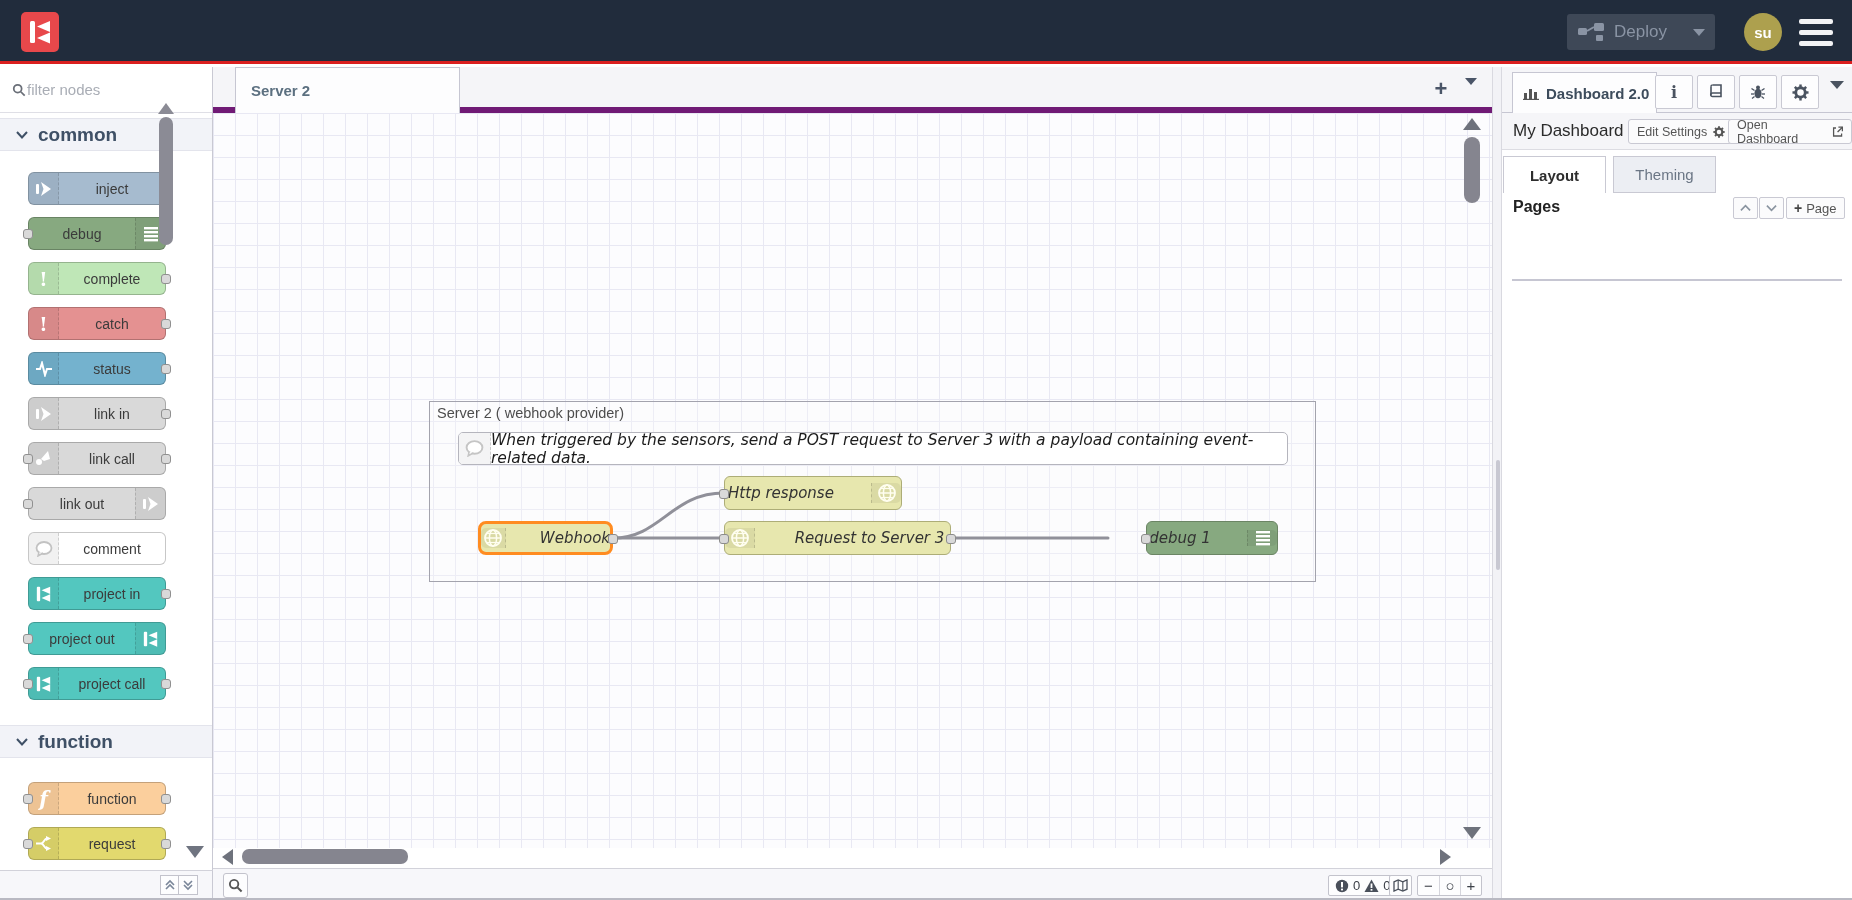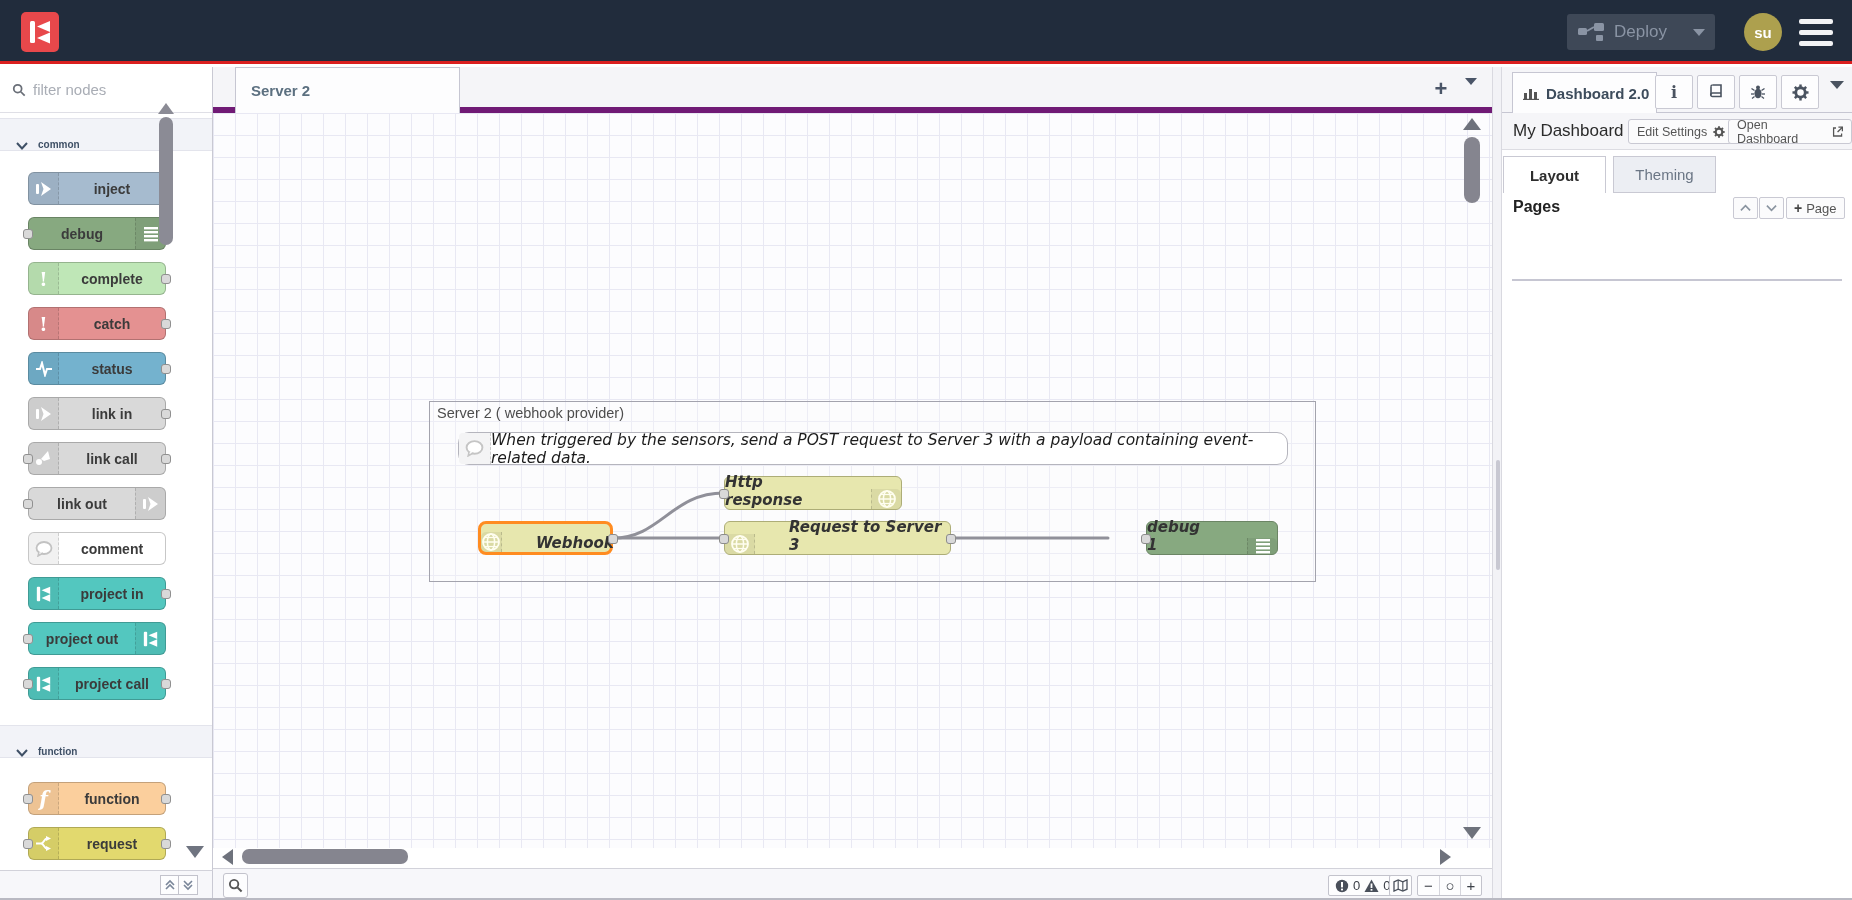--- a/index.html
+++ b/index.html
@@ -20,33 +20,33 @@
   #avatar { position:absolute; left:1744px; top:13px; width:38px; height:38px; border-radius:50%;
     background:#ada04e; color:#fff; font-size:15px; font-weight:bold; display:flex; align-items:center; justify-content:center; }
   #hamburger { position:absolute; left:1799px; top:19px; width:34px; height:27px;
     display:flex; flex-direction:column; justify-content:space-between; }
   #hamburger span { display:block; height:5px; background:#f2f3f5; border-radius:2px; }
 
   
   #palette { position:absolute; left:0; top:67px; width:213px; height:803px;
     background:#fff; border-right:1px solid #c9c9d3; }
   #filter-row { position:absolute; left:0; top:0; width:212px; height:46px; background:#fff;
-    border-bottom:1px solid #dfdfe6; display:flex; align-items:center; padding:0 12px; gap:7px; }
+    border-bottom:1px solid #dfdfe6; display:flex; align-items:center; padding:0 12px; gap:1px; }
   #filter-input { border:none; outline:none; font-size:15px; color:#444; width:150px; background:transparent; }
   #filter-input::placeholder { color:#a9adb5; }
   .pcat { position:absolute; left:0; width:212px; height:33px; background:#f2f3f8;
     border-top:1px solid #e3e4ec; border-bottom:1px solid #e3e4ec;
-    display:flex; align-items:flex-end; gap:10px; padding:0 16px;
-    font-size:10px; font-weight:bold; color:#3f5066; }
+    display:flex; align-items:center; gap:10px; padding:0 16px;
+    font-size:19px; font-weight:bold; color:#3f5066; }
   .pnode { position:absolute; left:28px; width:138px; height:33px; border:1px solid rgba(0,0,0,.22);
     border-radius:6px; display:flex; align-items:stretch; }
   .nicon { width:30px; display:flex; align-items:center; justify-content:center; background:rgba(0,0,0,.055); }
   .nicon.ileft { border-right:1px dashed rgba(0,0,0,.15); border-radius:5px 0 0 5px; }
   .nicon.iright { border-left:1px dashed rgba(0,0,0,.15); border-radius:0 5px 5px 0; }
-  .nlabel { flex:1; display:flex; align-items:center; justify-content:center; font-size:14px; color:#3b3b3b;font-weight:bold; }
+  .nlabel { flex:1; display:flex; align-items:center; justify-content:center; font-size:14px; color:#3b3b3b; }
   .pport { position:absolute; width:10px; height:10px; top:11px; background:#d9d9d9;
     border:1px solid #909090; border-radius:3px; }
   .pport.pl { left:-6px; } .pport.pr { right:-6px; }
   .c-inject { background:#a6bbcf; } .c-debug { background:#87a980; }
   .c-complete { background:#bfe7b7; } .c-catch { background:#e49191; }
   .c-status { background:#74b2ce; } .c-link { background:#d9d9d9; }
   .c-comment { background:#ffffff; } .c-project { background:#53c7bf; }
   .c-function { background:#fbcf9d; } .c-switch { background:#e2d96e; }
   .excl { color:#fff; font-weight:bold; font-size:19px; font-family:"DejaVu Serif", serif; }
   .f-glyph { color:#fff; font-style:italic; font-weight:bold; font-size:20px; font-family:"DejaVu Serif", serif; }
@@ -80,31 +80,31 @@
     background-image:linear-gradient(#e8e8f3 1px, transparent 1px),
                      linear-gradient(90deg, #e8e8f3 1px, transparent 1px);
     background-size:22px 22px; }
 
   #flow { position:absolute; left:213px; top:113px; width:1279px; height:735px; }
   #group-box { position:absolute; left:216px; top:288px; width:887px; height:181px;
     border:1px solid #a3a3ad; background:rgba(250,250,253,.25); z-index:1; }
   #group-label { position:absolute; left:7px; top:3px; font-size:14.5px; color:#4d4d4d;text-align:center; }
   #wires { position:absolute; left:0; top:0; width:1279px; height:735px; z-index:2; pointer-events:none; }
   .fnode { position:absolute; height:34px; border:1px solid rgba(0,0,0,.25); border-radius:6px;
-    display:flex; align-items:flex-end; z-index:3;
+    display:flex; align-items:center; z-index:3;
     font-family:"DejaVu Sans", sans-serif; font-style:italic; font-size:15px; color:#333;gap:34px; }
   .fnode .nlabel { font-size:15px; color:#333; }
   .khaki { background:#e7e7ae; border-color:#adad77; }
   .green { background:#87a980; border-color:#6b8564; }
   #node-webhook { left:265px; top:408px; width:135px; border:3px solid #ff8c21; border-radius:8px; }
   #node-http { left:511px; top:363px; width:178px; }
   #node-request { left:511px; top:408px; width:227px; }
   #node-debug { left:933px; top:408px; width:132px; }
   #comment-node { position:absolute; left:245px; top:319px; width:830px; height:33px; z-index:3;
-    background:#fff; border:1px solid #b5b5bd; border-radius:11px; display:flex; align-items:stretch; }
+    background:#fff; border:1px solid #b5b5bd; border-radius:5px; display:flex; align-items:stretch; }
   #comment-node .cicon { width:32px; background:#f4f4f5; border-right:1px dashed #ccc;
     border-radius:4px 0 0 4px; display:flex; align-items:center; justify-content:center; }
   #comment-node .ctext { flex:1; display:flex; align-items:center; justify-content:center;
     font-family:"DejaVu Sans", sans-serif; font-style:italic; font-size:15.5px; color:#1c1c1c; }
   .fport { position:absolute; width:10px; height:10px; top:12px; background:#d9d9d9;
     border:1px solid #8c8c8c; border-radius:3px; z-index:4; }
   .fport.pl { left:-6px; } .fport.pr { right:-6px; }
   #node-webhook .fport.pr { right:-8px; top:10px; }
   #debug-toggle { position:absolute; left:1031px; top:410px; width:32px; height:30px; z-index:2;
     background:#e9ebee; border:1px solid #9aa0a6; border-radius:6px;

